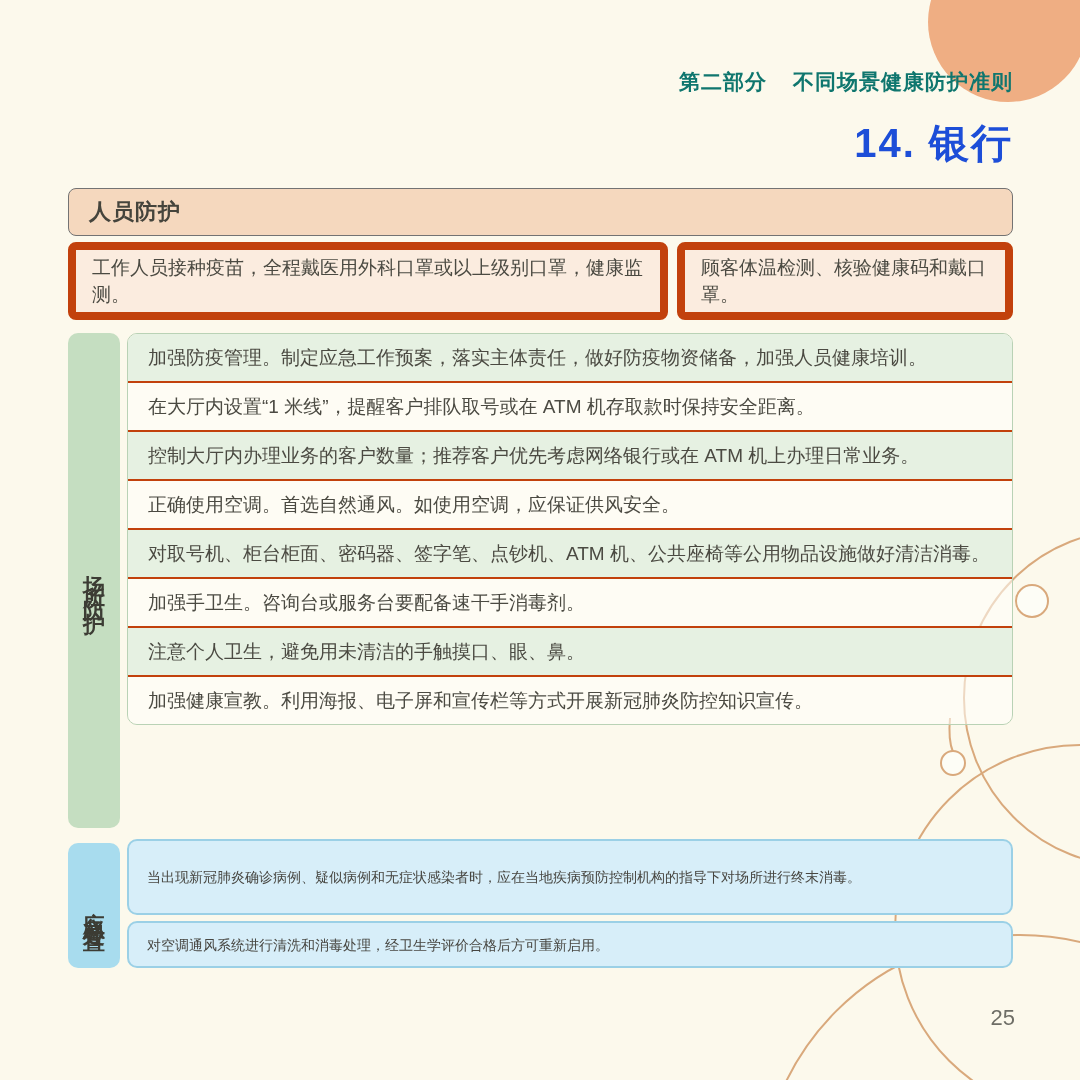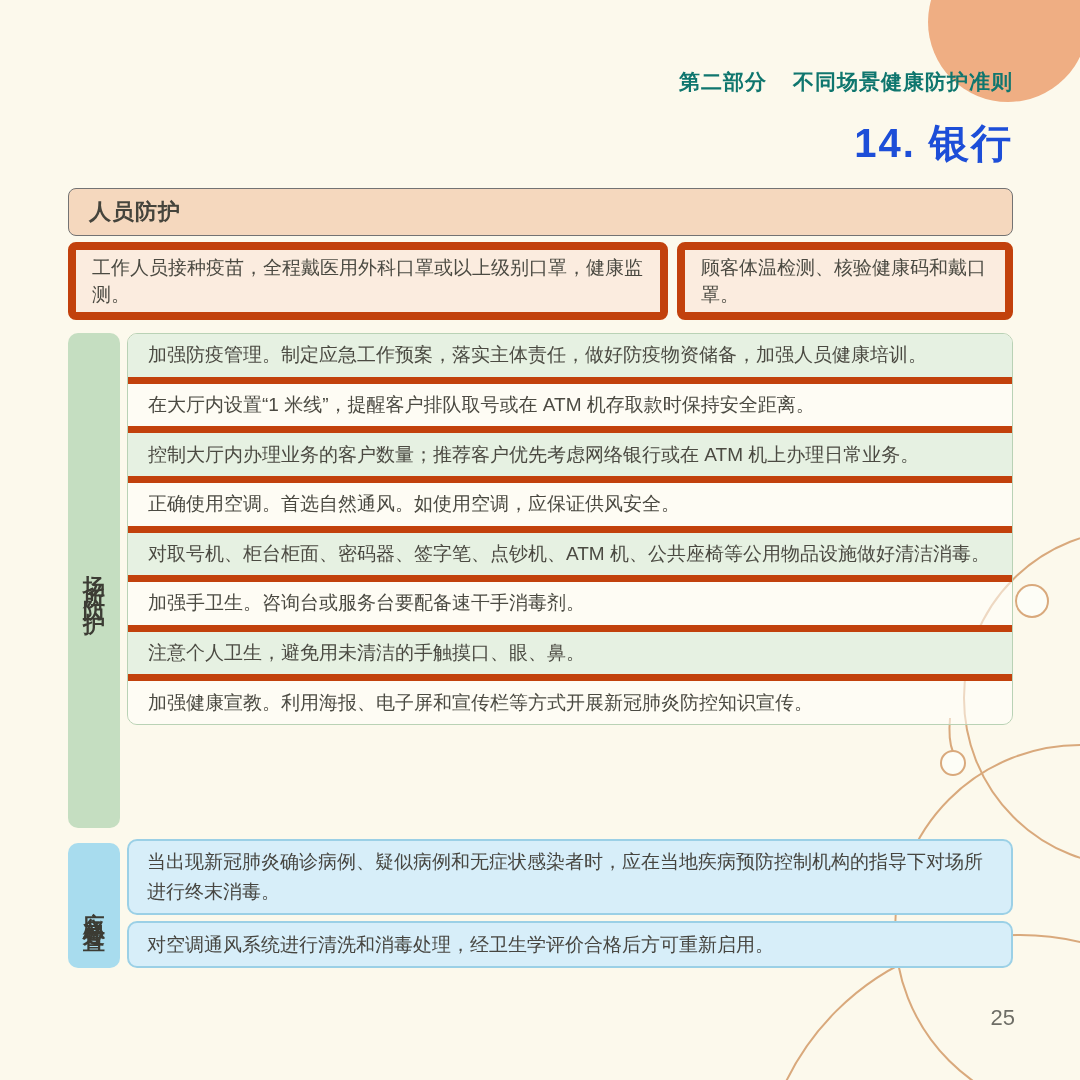--- a/index.html
+++ b/index.html
@@ -55,29 +55,29 @@
 
   .venue-table {
     position:absolute; left:127px; top:333px; width:886px; height:392px;
     border:1px solid #b9d2b5; border-radius:10px; overflow:hidden;
     display:flex; flex-direction:column;
   }
   .venue-row {
     flex:1; display:flex; align-items:center; padding:0 20px;
     font-size:19px; color:#4b4a42;
   }
-  .venue-row + .venue-row { border-top:7px solid #c2410c; }
+  .venue-row + .venue-row { border-top:2px solid #c2410c; }
   .venue-row:nth-child(odd) { background:#e6f1e2; }
   .venue-row:nth-child(even) { background:rgba(255,255,252,0.55); }
 
   .blue-box {
     position:absolute; left:127px; width:886px;
     background:#d7eef9; border:2px solid #9bd0e6; border-radius:10px;
     display:flex; align-items:center; padding:8px 18px;
-    font-size:19px; line-height:30px; color:#474641;
+    font-size:14px; line-height:30px; color:#474641;
   }
   .blue-box.b1 { top:839px; height:76px; }
   .blue-box.b2 { top:921px; height:47px; }
 
   .page-number {
     position:absolute; right:65px; top:1005px;
     font-size:22px; color:#6e6e66;
   }
 </style>
 </head>

